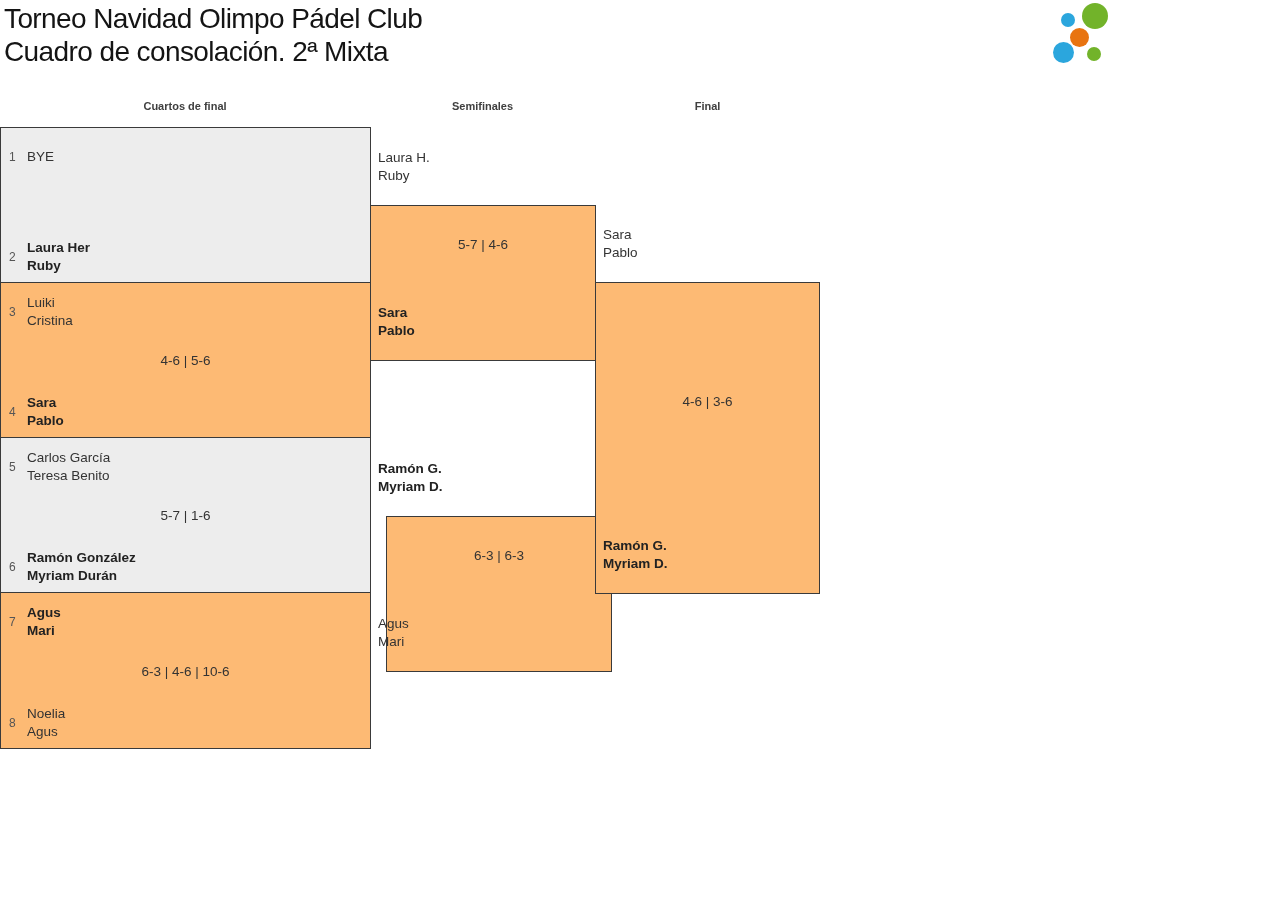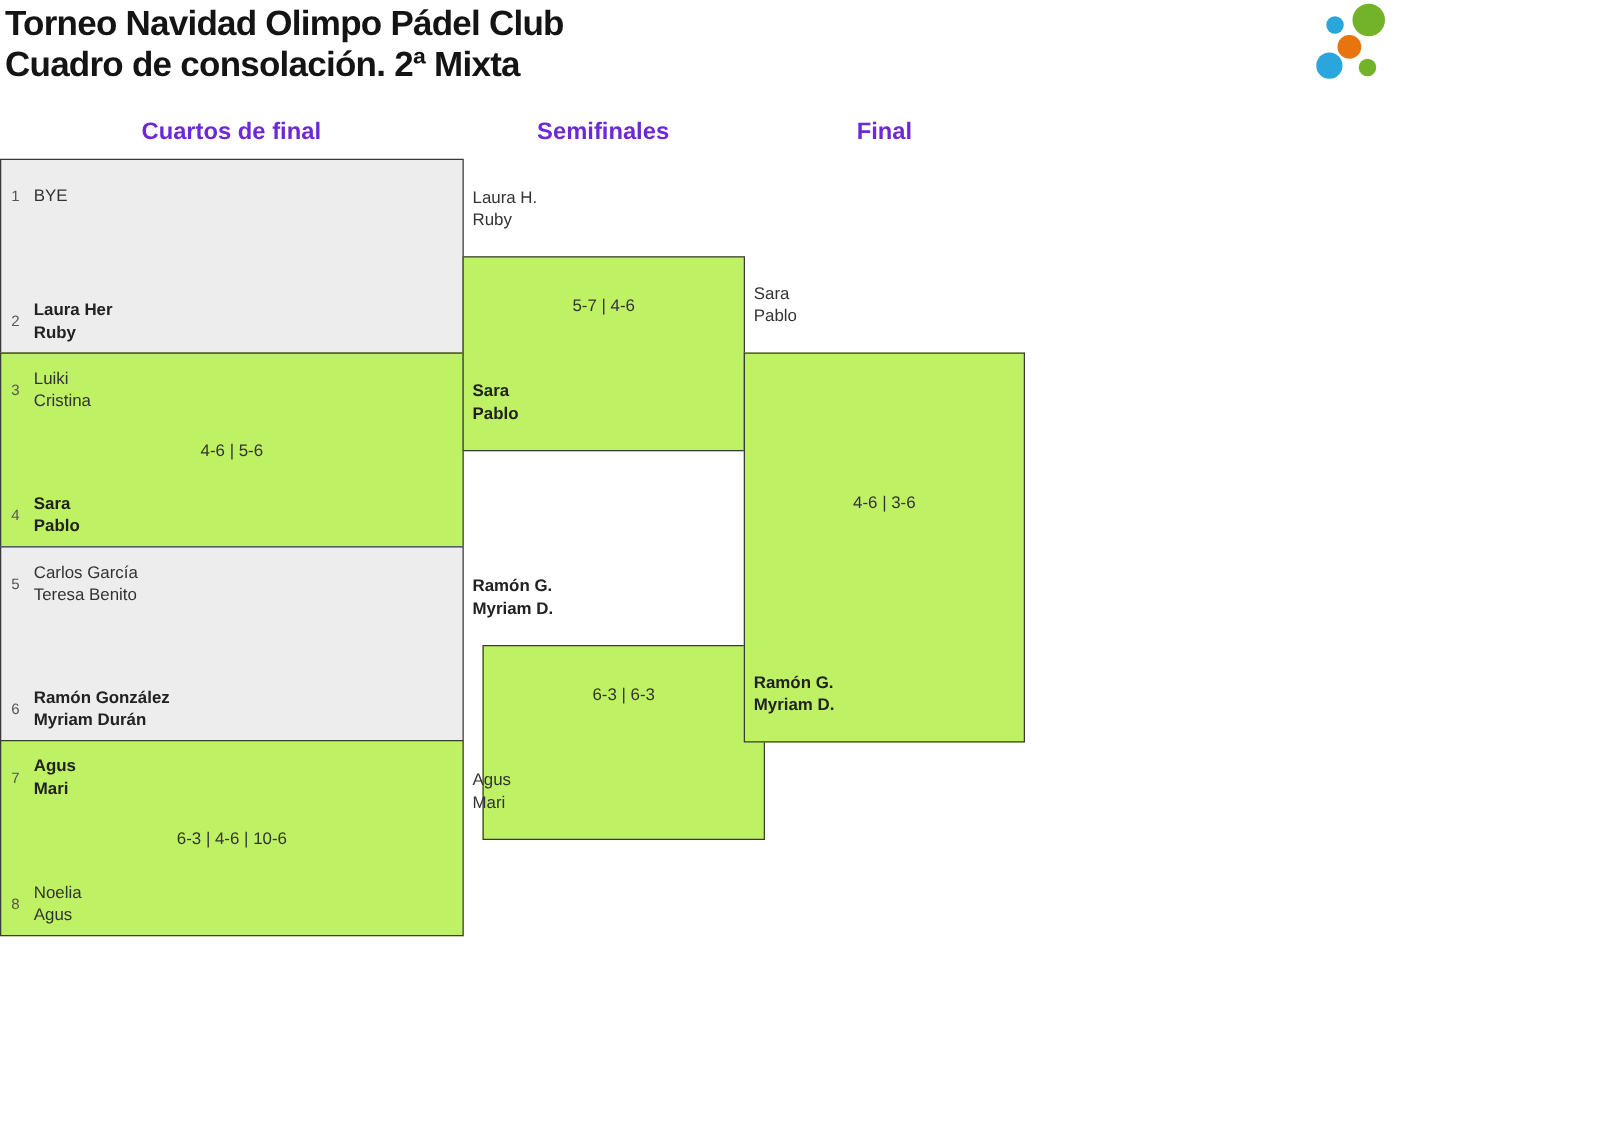--- a/index.html
+++ b/index.html
@@ -1,34 +1,34 @@
 <!DOCTYPE html>
 <html style="--border: #3a3a3a; --box-gray: #ededed; --text-name: #333333; --text-muted: #555555; --logo-green: #72b32a; --logo-blue: #2ba6dd; --logo-orange: #e87410;"><head>
 <meta charset="utf-8">
 <style>
   html,body{margin:0;padding:0;background:#fff;}
   body{font-family:"Liberation Sans",sans-serif;color:#333;}
   .page{position:relative;width:1280px;height:916px;background:#fff;overflow:hidden;}
 
   
-  .title{position:absolute;left:4px;top:2px;font-weight:700;font-size:28px;line-height:33px;letter-spacing:-0.6px;color:#141414;}
+  .title{position:absolute;left:4px;top:2px;font-weight:400;font-size:28px;line-height:33px;letter-spacing:-0.6px;color:#141414;}
   .logo{position:absolute;left:1052px;top:2px;width:226px;height:66px;}
   .dot{position:absolute;border-radius:50%;}
   .dot.green-big{left:30px;top:1px;width:26px;height:26px;background:var(--logo-green);}
   .dot.blue-small{left:9px;top:11px;width:14px;height:14px;background:var(--logo-blue);}
   .dot.orange{left:18px;top:26px;width:19px;height:19px;background:var(--logo-orange);}
   .dot.blue-big{left:1px;top:40px;width:21px;height:21px;background:var(--logo-blue);}
   .dot.green-small{left:35px;top:45px;width:14px;height:14px;background:var(--logo-green);}
   .logo-text{position:absolute;left:56px;top:4px;font-size:48px;font-weight:700;letter-spacing:-1.5px;line-height:1.15;color:var(--logo-green);}
 
   
-  .rh{position:absolute;top:96px;height:20px;line-height:20px;text-align:center;font-weight:700;font-size:19px;color:#6d28d9;}
+  .rh{position:absolute;top:96px;height:20px;line-height:20px;text-align:center;font-weight:700;font-size:11px;color:#404040;}
 
   
-  .match{position:absolute;box-sizing:border-box;border:1px solid var(--border);background:#bef264;}
+  .match{position:absolute;box-sizing:border-box;border:1px solid var(--border);background:#fdba74;}
   .match.gray{background:var(--box-gray);}
 
   
   .team{position:absolute;display:flex;align-items:center;gap:7px;white-space:nowrap;}
   .seed{font-size:12px;color:var(--text-muted);min-width:11px;}
   .names{display:flex;flex-direction:column;}
   .n{font-size:13.5px;line-height:18px;color:var(--text-name);}
   .names.bold .n{font-weight:700;color:#222;}
 
   
@@ -93,20 +93,21 @@
   </div>
 
   <div class="match gray" style="left:0;top:437px;width:371px;height:156px">
     <div class="team" style="left:8px;top:11px">
       <span class="seed">5</span>
       <span class="names">
         <span class="n">Carlos García</span>
         <span class="n">Teresa Benito</span>
       </span>
     </div>
+    <div class="score mid">5-7 | 1-6</div>
     <div class="team" style="left:8px;bottom:7px">
       <span class="seed">6</span>
       <span class="names bold">
         <span class="n">Ramón González</span>
         <span class="n">Myriam Durán</span>
       </span>
     </div>
   </div>
 
   <div class="match" style="left:0;top:592px;width:371px;height:157px">

